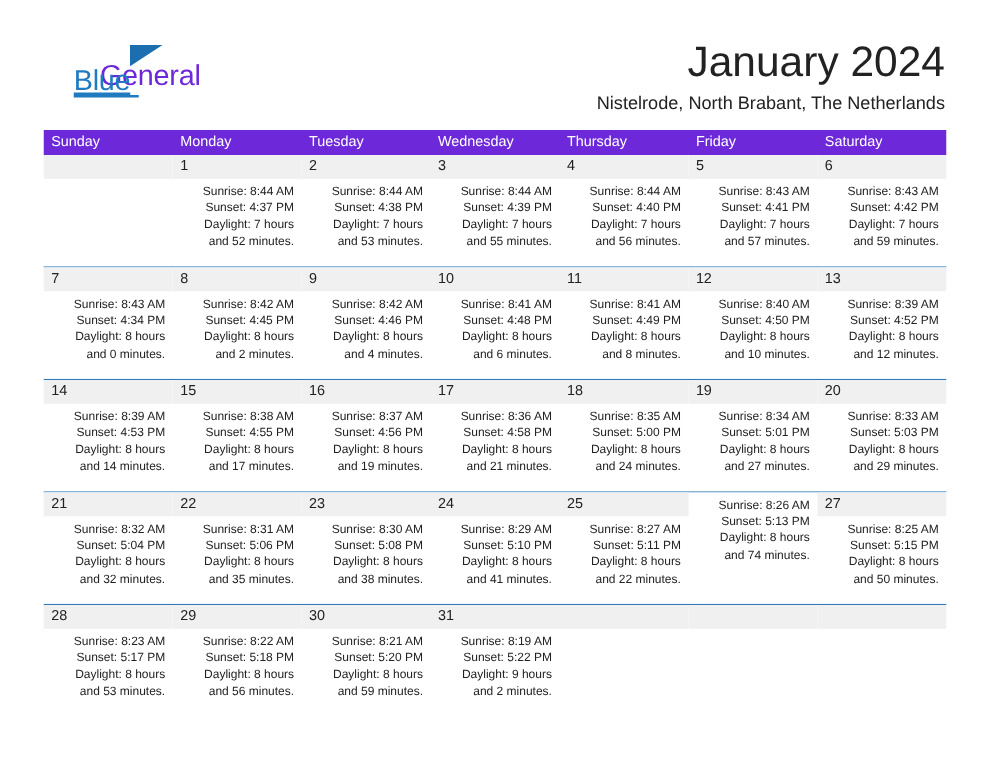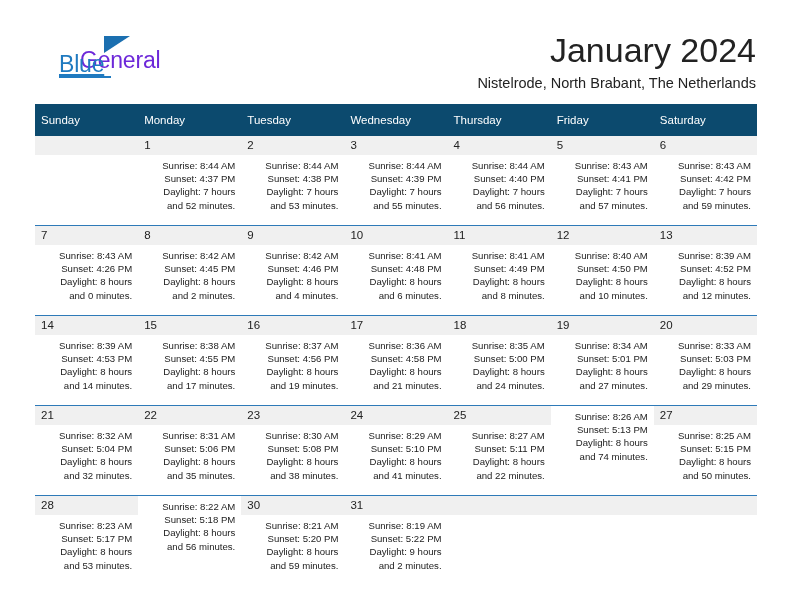--- a/index.html
+++ b/index.html
@@ -96,23 +96,22 @@
 
   
   .calendar {
     position: absolute;
     left: 35px;
     top: 104px;
     width: 722px;
   }
   .dow-row {
     display: flex;
-    background: #0c4a6e;
-    height: 32px;
-    align-items: center;
+    background: #6d28d9;
+    height: 20px;
   }
   .dow {
     flex: 1 1 0;
     color: #ffffff;
     font-size: 11.5px;
     line-height: 20px;
     padding-left: 6px;
     box-sizing: border-box;
     white-space: nowrap;
   }
@@ -245,21 +244,21 @@
               </div>
             </div>
           </div>
         </div>
         <div class="week">
           <div class="week-inner">
             <div class="cell">
               <div class="cell-num">7</div>
               <div class="cell-body">
                 <div class="cell-line">Sunrise: 8:43 AM</div>
-                <div class="cell-line">Sunset: 4:26 PM</div>
+                <div class="cell-line">Sunset: 4:34 PM</div>
                 <div class="cell-line">Daylight: 8 hours</div>
                 <div class="cell-line">and 0 minutes.</div>
               </div>
             </div>
             <div class="cell">
               <div class="cell-num">8</div>
               <div class="cell-body">
                 <div class="cell-line">Sunrise: 8:42 AM</div>
                 <div class="cell-line">Sunset: 4:45 PM</div>
                 <div class="cell-line">Daylight: 8 hours</div>
@@ -451,20 +450,21 @@
             <div class="cell">
               <div class="cell-num">28</div>
               <div class="cell-body">
                 <div class="cell-line">Sunrise: 8:23 AM</div>
                 <div class="cell-line">Sunset: 5:17 PM</div>
                 <div class="cell-line">Daylight: 8 hours</div>
                 <div class="cell-line">and 53 minutes.</div>
               </div>
             </div>
             <div class="cell">
+              <div class="cell-num">29</div>
               <div class="cell-body">
                 <div class="cell-line">Sunrise: 8:22 AM</div>
                 <div class="cell-line">Sunset: 5:18 PM</div>
                 <div class="cell-line">Daylight: 8 hours</div>
                 <div class="cell-line">and 56 minutes.</div>
               </div>
             </div>
             <div class="cell">
               <div class="cell-num">30</div>
               <div class="cell-body">

